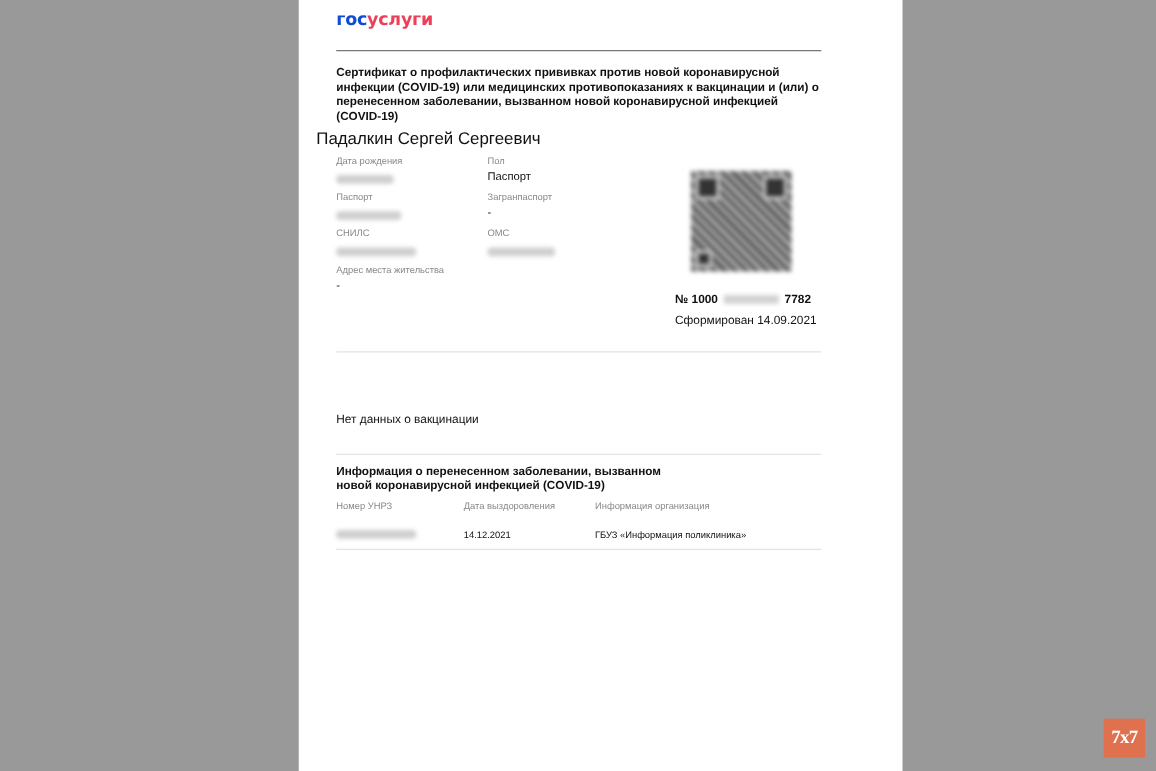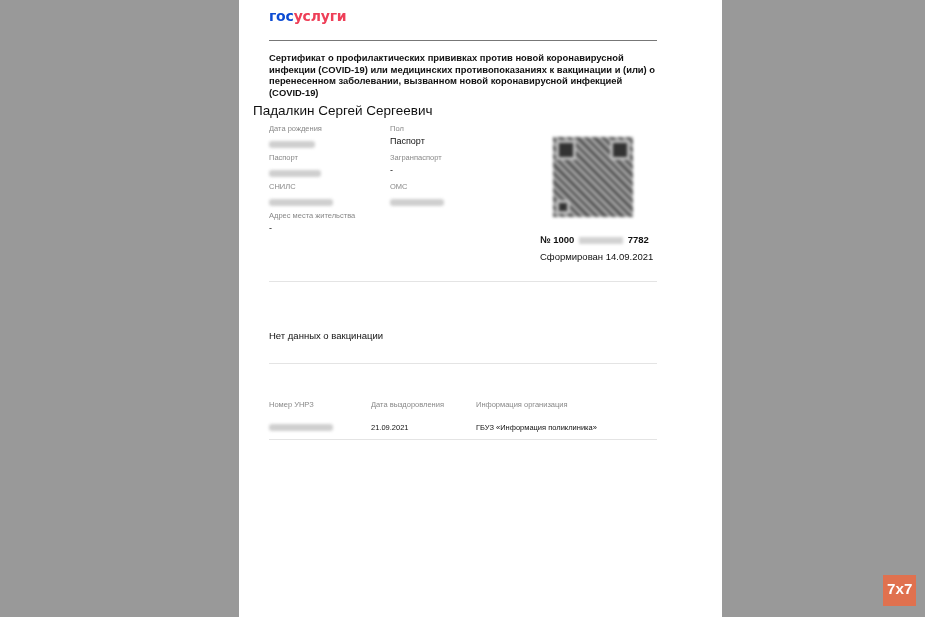--- a/index.html
+++ b/index.html
@@ -165,21 +165,21 @@
       left: 883px;
       top: 575px;
       width: 33px;
       height: 31px;
       background: #e0714f;
       color: #fff;
       font-weight: bold;
       font-size: 15px;
       line-height: 31px;
       text-align: center;
-      font-family: Liberation Mono, monospace;
+      font-family: Liberation Serif, serif;
       letter-spacing: -0.5px;
     }
   </style>
 </head>
 <body>
 
 <div class="page">
 
   <div class="logo">
     <span class="gos">гос</span><span class="uslugi">услуги</span>
@@ -238,32 +238,33 @@
 
   <div class="generated">Сформирован 14.09.2021</div>
 
   <div class="divider" style="top:281px;"></div>
 
 
   <div class="no-data">Нет данных о вакцинации</div>
 
   <div class="divider" style="top:363px;"></div>
 
+  <div class="section-title" style="top:371px;">Информация о перенесенном заболевании, вызванном новой коронавирусной инфекцией (COVID-19)</div>
 
   <div class="table-head">
     <span class="col col-1">Номер УНРЗ</span>
     <span class="col col-2">Дата выздоровления</span>
     <span class="col col-3">Информация организация</span>
   </div>
 
   <div class="table-row">
     <span class="col col-1">
       <span class="blur" style="width:64px; margin-top:1px;"></span>
     </span>
-    <span class="col col-2">21.09.2021</span>
+    <span class="col col-2">14.12.2021</span>
     <span class="col col-3">ГБУЗ «Информация поликлиника»</span>
   </div>
 
   <div class="divider" style="top:439px;"></div>
 
 </div>
 
 <div class="watermark">7x7</div>
 
 </body></html>

